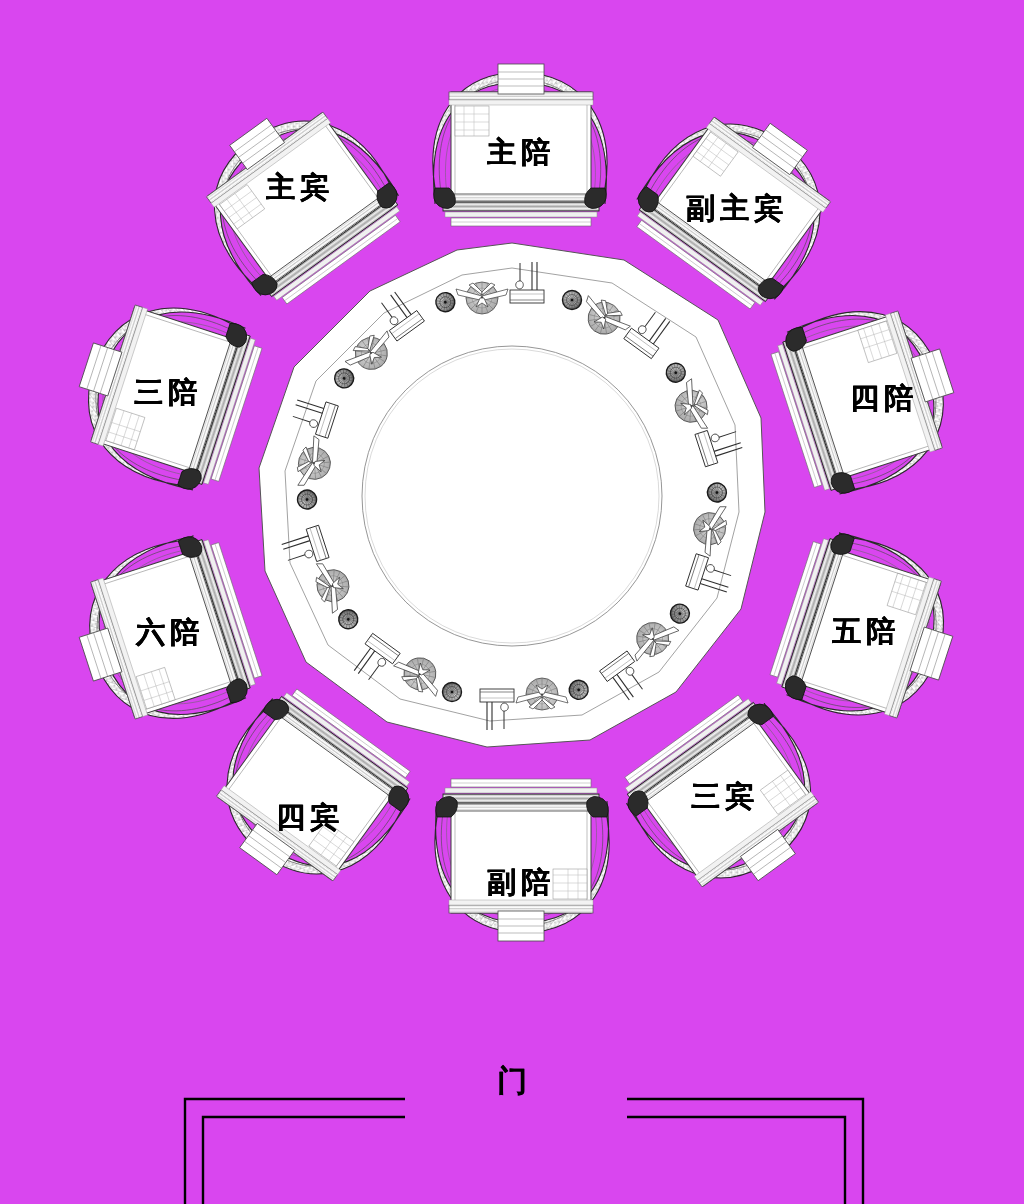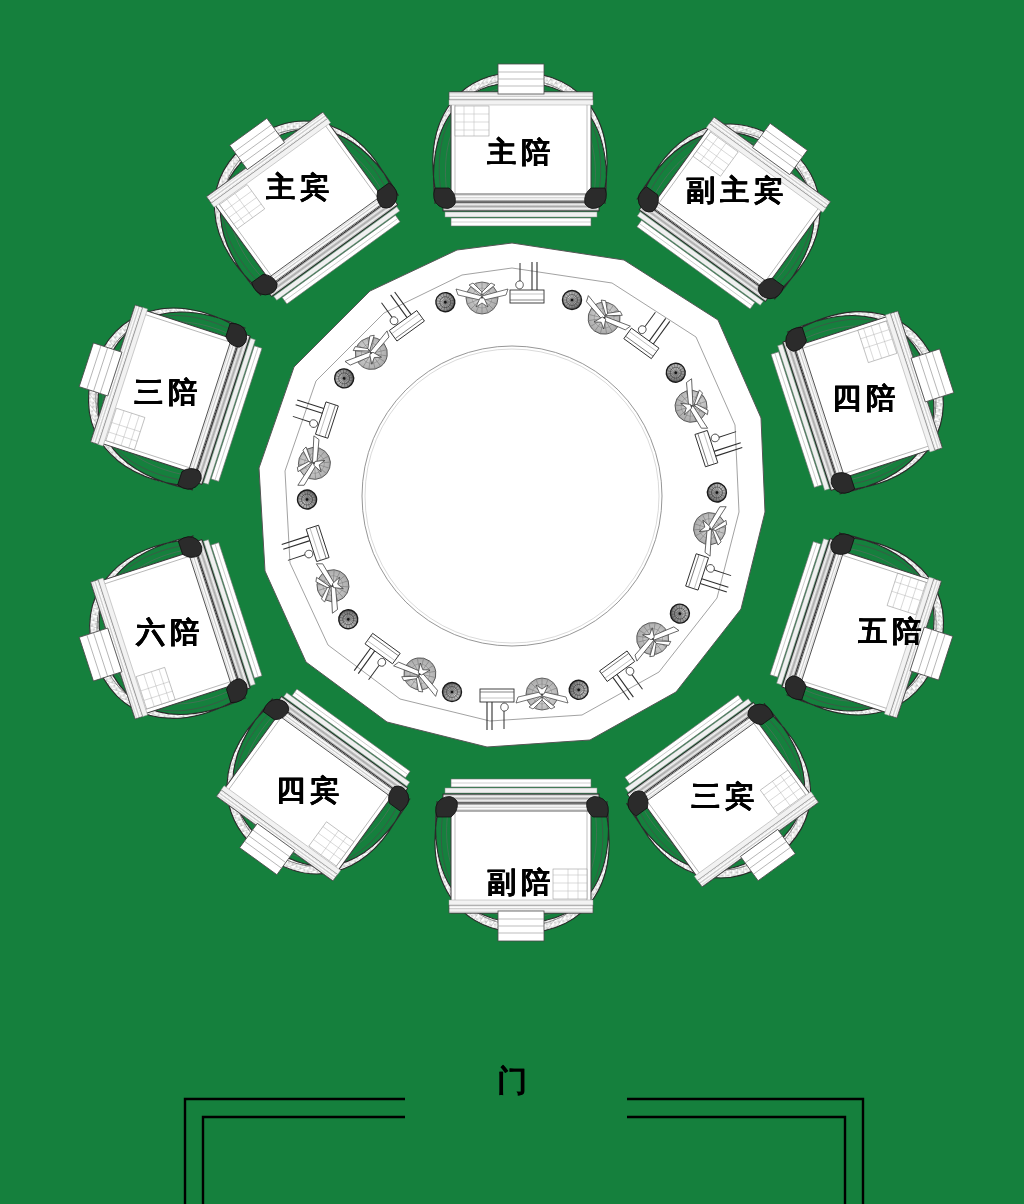--- a/index.html
+++ b/index.html
@@ -8,21 +8,21 @@
     padding: 0;
     background: #ffffff;
   }
   body {
     font-family: "DejaVu Sans", "Liberation Sans", sans-serif;
   }
   #stage {
     position: relative;
     width: 1024px;
     height: 1204px;
-    background: #15803d;
+    background: #d946ef;
     overflow: hidden;
   }
   #scene {
     position: absolute;
     inset: 0;
     width: 1024px;
     height: 1204px;
   }
   .seat-label {
     position: absolute;
@@ -401,25 +401,25 @@
 
       <path d="M 627 1099 L 863 1099 L 863 1204"></path>
 
       <path d="M 203 1204 L 203 1117 L 405 1117"></path>
 
       <path d="M 627 1117 L 845 1117 L 845 1204"></path>
     </g>
   </svg>
 
   <div class="seat-label" style="left:521px; top:152px;">主陪</div>
-  <div class="seat-label" style="left:737px; top:190px;">副主宾</div>
-  <div class="seat-label" style="left:866px; top:398px;">四陪</div>
-  <div class="seat-label" style="left:892px; top:631px;">五陪</div>
+  <div class="seat-label" style="left:737px; top:208px;">副主宾</div>
+  <div class="seat-label" style="left:884px; top:398px;">四陪</div>
+  <div class="seat-label" style="left:866px; top:631px;">五陪</div>
   <div class="seat-label" style="left:725px; top:796px;">三宾</div>
   <div class="seat-label" style="left:521px; top:882px;">副陪</div>
-  <div class="seat-label" style="left:310px; top:790px;">四宾</div>
+  <div class="seat-label" style="left:310px; top:817px;">四宾</div>
   <div class="seat-label" style="left:170px; top:632px;text-align:center;">六陪</div>
   <div class="seat-label" style="left:168px; top:392px;">三陪</div>
   <div class="seat-label" style="left:300px; top:187px;">主宾</div>
 
   <div class="door-label" style="left:512px; top:1081px;">门</div>
 
 </div>
 
 </body></html>

